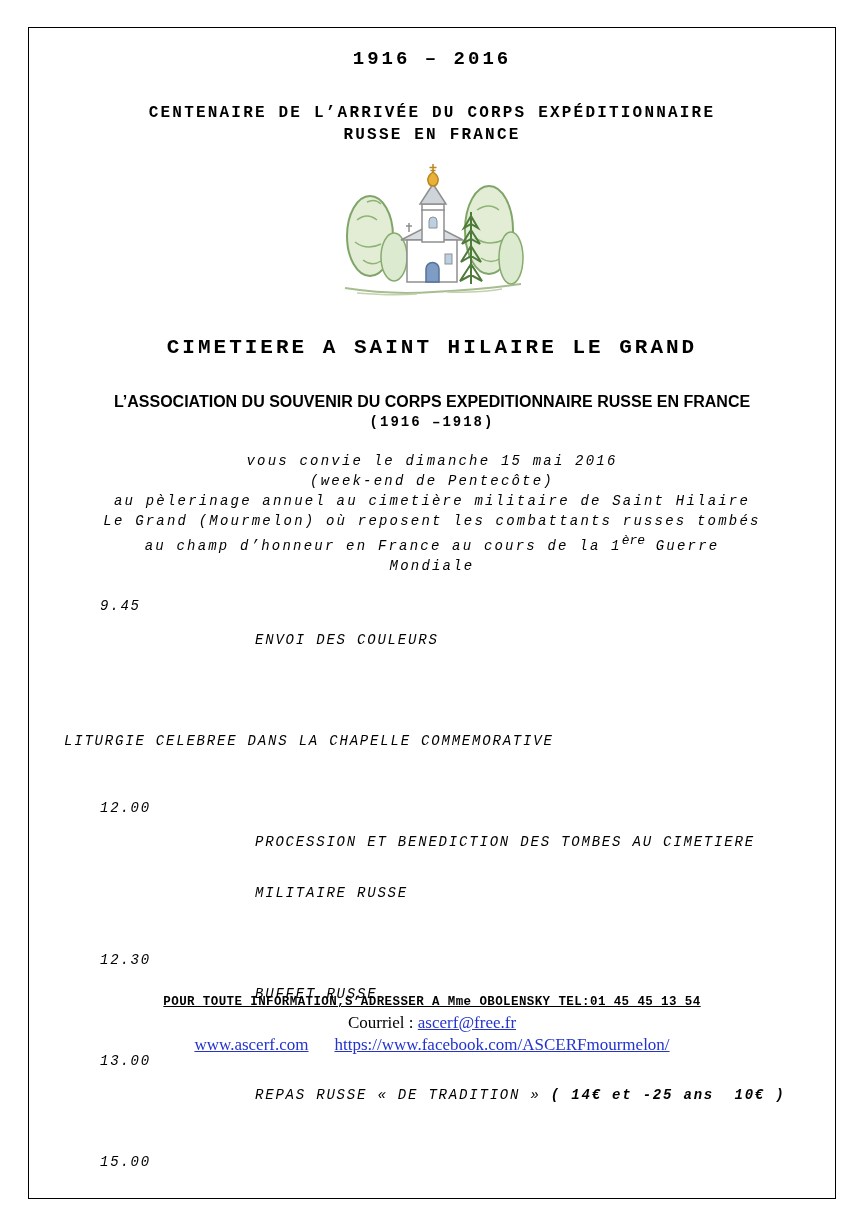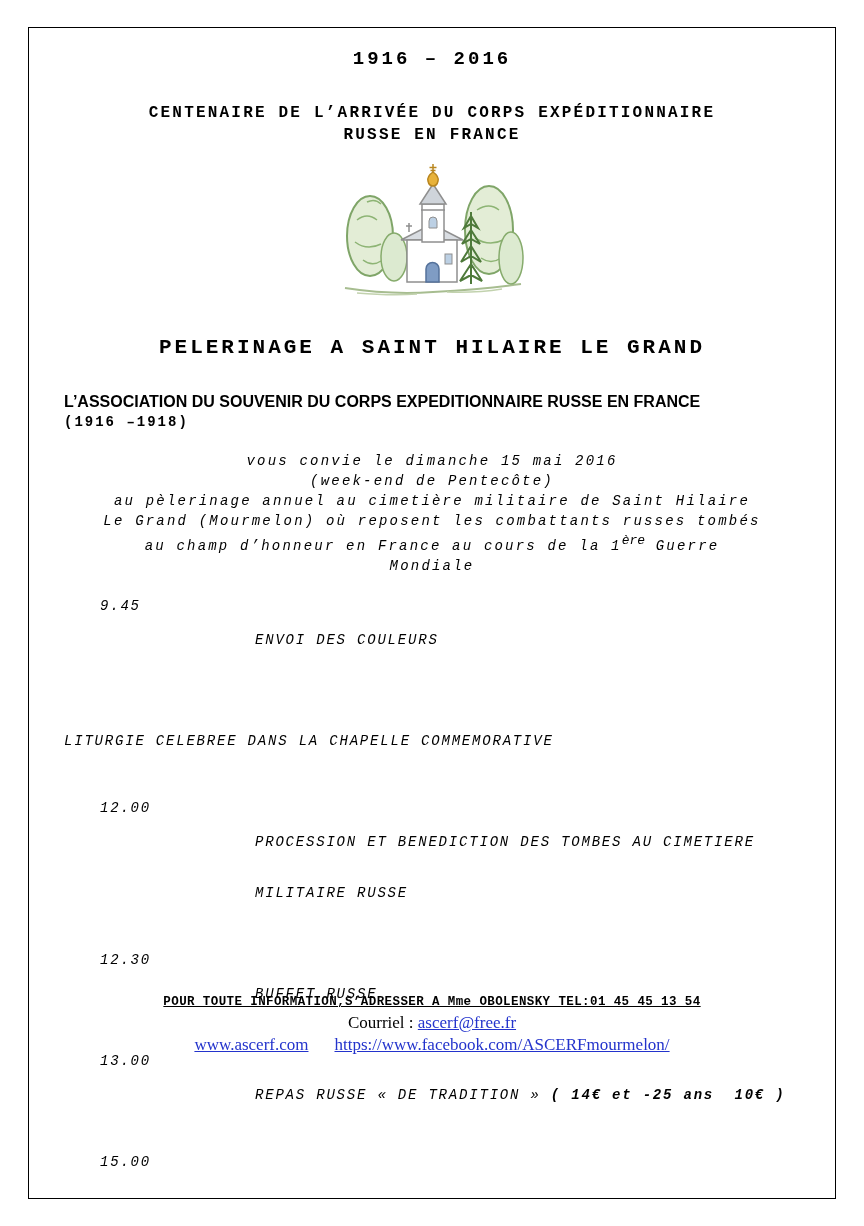--- a/index.html
+++ b/index.html
@@ -5,21 +5,21 @@
   html,body{margin:0;padding:0;background:#ffffff;}
   .page{position:relative;width:864px;height:1226px;margin:0 auto;background:#fff;overflow:hidden;
         color:#000;font-family:"Liberation Mono","DejaVu Sans Mono",monospace;}
   .frame{position:absolute;left:28px;top:27px;width:806px;height:1170px;border:1px solid #000;}
   .content{position:absolute;left:64px;top:40px;width:736px;}
 
   .years{margin-top:8px;text-align:center;font-weight:bold;font-size:19px;letter-spacing:3px;line-height:22px;}
   .centenaire{margin-top:32px;text-align:center;font-weight:bold;font-size:16px;letter-spacing:2.2px;line-height:22px;}
   .church{margin-top:16px;text-align:center;height:135px;}
   .main-title{margin-top:38px;text-align:center;font-weight:bold;font-size:21px;letter-spacing:3px;line-height:26px;}
-  .assoc{margin-top:30px;text-align:left;font-weight:bold;}
+  .assoc{margin-top:30px;text-align:center;font-weight:bold;}
   .assoc-l1{font-family:"Liberation Sans",sans-serif;font-size:16px;line-height:21px;}
   .assoc-l2{font-size:14px;letter-spacing:2px;line-height:21px;}
   .invitation{margin-top:18px;text-align:center;font-style:italic;font-size:14px;letter-spacing:2.2px;line-height:20px;}
   .invitation sup{font-size:13px;letter-spacing:0;}
   .prog-heading{margin-top:24px;text-align:center;font-weight:bold;font-size:15px;letter-spacing:3px;line-height:20px;}
   .prog-heading span{text-decoration:underline;}
 
   .prog-list{margin-top:22px;font-style:italic;font-size:14px;letter-spacing:1.8px;line-height:17px;}
   .prog-row{display:flex;margin-bottom:16px;}
   .prog-row.tight{margin-bottom:0;}
@@ -77,21 +77,21 @@
         <path d="M72,70 v-9 M69,64 h6" fill="none" stroke="#8f8f8f" stroke-width="1.5"></path>
 
         <path d="M92,66 v-7 a4,4 0 0 1 8,0 v7 z" fill="#bcd0e4" stroke="#8f8f8f" stroke-width="1"></path>
 
         <path d="M89,120 v-13 a6.5,6.5 0 0 1 13,0 v13 z" fill="#7f9cc4" stroke="#55729b" stroke-width="1.5"></path>
 
         <rect x="108" y="92" width="7" height="10" fill="#bcd0e4" stroke="#8f8f8f" stroke-width="1"></rect>
       </svg>
     </div>
 
-    <div class="main-title">PELERINAGE A SAINT HILAIRE LE GRAND</div>
+    <div class="main-title">CIMETIERE A SAINT HILAIRE LE GRAND</div>
 
     <div class="assoc">
       <div class="assoc-l1">L’ASSOCIATION DU SOUVENIR DU CORPS EXPEDITIONNAIRE RUSSE EN FRANCE</div>
       <div class="assoc-l2">(1916 –1918)</div>
     </div>
 
     <div class="invitation">
       <div>vous convie le dimanche 15 mai 2016</div>
       <div>(week-end de Pentecôte)</div>
       <div>au pèlerinage annuel au cimetière militaire de Saint Hilaire</div>

